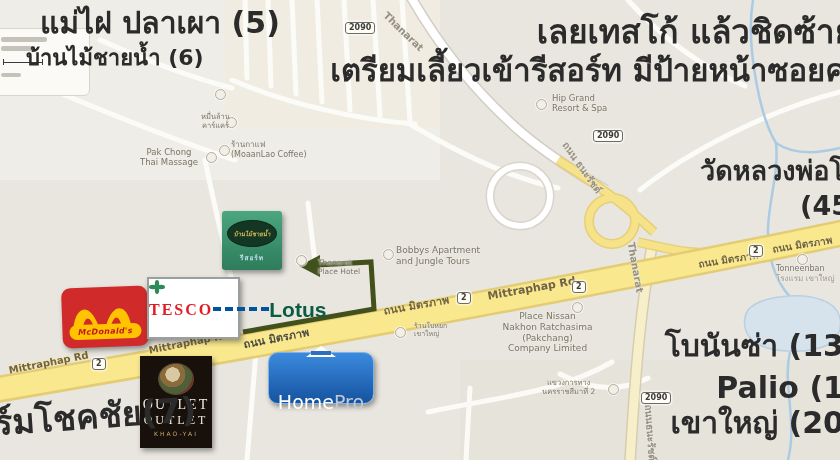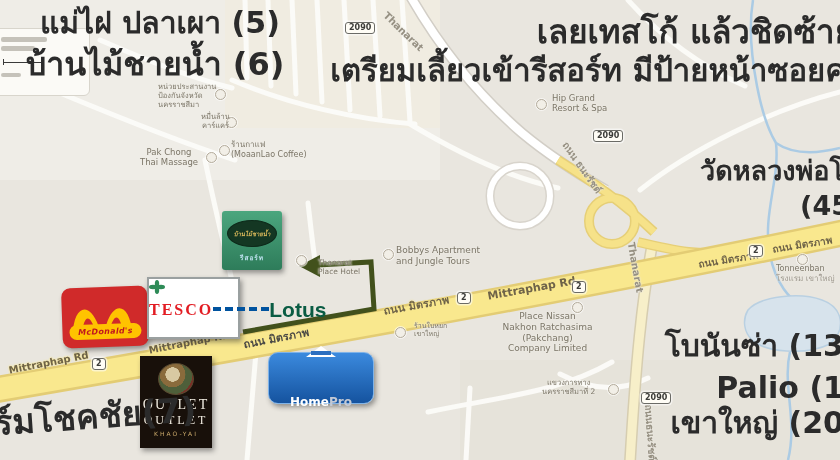--- a/index.html
+++ b/index.html
@@ -55,21 +55,21 @@
        border:1px solid #5a4a30;}
   #outlet .o1{font-family:"Liberation Serif","DejaVu Serif",serif;font-size:14px;letter-spacing:2px;margin-top:2px;}
   #outlet .o2{font-family:"Liberation Serif","DejaVu Serif",serif;font-size:12px;letter-spacing:3px;}
   #outlet .o3{font-size:6px;color:#c9a86a;letter-spacing:2px;margin-top:2px;}
   #homepro{left:268px;top:352px;width:104px;height:50px;border-radius:10px;
        background:linear-gradient(#3b8ade,#15539f);border:1px solid #7fb3e8;
        display:flex;flex-direction:column;align-items:center;justify-content:center;}
   #homepro .roof{width:0;height:0;border-left:15px solid transparent;border-right:15px solid transparent;
        border-bottom:11px solid #fff;position:relative;margin-bottom:1px;}
   #homepro .roof i{position:absolute;left:-10px;top:5px;width:20px;height:4px;background:#2c6fc0;display:block;}
-  #homepro .hp{font-size:12px;font-weight:700;line-height:17px;margin-top:36px;}
+  #homepro .hp{font-size:19px;font-weight:400;line-height:17px;margin-top:36px;}
   #homepro .hp .h{color:#ffffff;}
   #homepro .hp .p{color:#c3c9d4;}
   
   #scalebox{position:absolute;left:-8px;top:28px;width:96px;height:66px;background:#fbfaf6;
        border:1px solid #d8d5cc;border-radius:6px;z-index:4;}
   #scalebox .bar{position:absolute;background:#b8b4ab;height:5px;border-radius:2px;opacity:.8;}
   #scalebox .scaleline{position:absolute;left:10px;top:33px;width:40px;border-top:1.5px solid #3a3a3a;}
   #scalebox .scaleline:before{content:"";position:absolute;left:0;top:-4px;height:6px;border-left:1.5px solid #3a3a3a;}
   #scalebox .scaleline:after{content:"";position:absolute;right:0;top:-4px;height:6px;border-left:1.5px solid #3a3a3a;}
 </style>
@@ -188,25 +188,20 @@
   <div class="dot" style="left:296px;top:255px;"></div>
   <div class="dot" style="left:572px;top:302px;"></div>
   <div class="dot" style="left:608px;top:384px;"></div>
   <div class="dot" style="left:797px;top:254px;"></div>
   <div class="dot" style="left:395px;top:327px;"></div>
 
   <div class="poi center" style="left:140px;top:147px;">
     <span>Pak Chong</span>
       <span>Thai Massage</span>
   </div>
-  <div class="poi" style="left:158px;top:82px;font-size:7.5px;">
-    <span>หน่วยประสานงาน</span>
-      <span>ป้องกันจังหวัด</span>
-      <span>นครราชสีมา</span>
-  </div>
   <div class="poi center" style="left:201px;top:112px;font-size:7.5px;">
     <span>หมื่นล้าน</span>
       <span>คาร์แคร์</span>
   </div>
   <div class="poi" style="left:231px;top:140px;font-size:8px;">
     <span>ร้านกาแฟ</span>
       <span>(MoaanLao Coffee)</span>
   </div>
   <div class="poi" style="left:552px;top:93px;">
     <span>Hip Grand</span>
@@ -285,21 +280,21 @@
   <div class="logo" id="homepro">
     <div class="roof">
         <i></i>
       </div>
     <div class="hp">
       <span class="h">Home</span><span class="p">Pro</span>
     </div>
   </div>
 
   <div class="annot" style="left:40px;top:5px;font-size:30px;">แม่ไฝ ปลาเผา (5)</div>
-  <div class="annot" style="left:26px;top:45px;font-size:32px;">บ้านไม้ชายน้ำ (6)</div>
+  <div class="annot" style="left:26px;top:45px;font-size:22px;">บ้านไม้ชายน้ำ (6)</div>
   <div class="annot right" style="right:-14px;top:12px;font-size:33px;">เลยเทสโก้ แล้วชิดซ้าย</div>
   <div class="annot right" style="right:-6px;top:52px;font-size:31px;">เตรียมเลี้ยวเข้ารีสอร์ท มีป้ายหน้าซอยค</div>
   <div class="annot right" style="right:-4px;top:155px;font-size:27px;">วัดหลวงพ่อโ</div>
   <div class="annot right" style="right:-10px;top:190px;font-size:27px;">(45</div>
   <div class="annot right" style="right:-4px;top:328px;font-size:30px;">โบนันซ่า (13</div>
   <div class="annot right" style="right:-4px;top:370px;font-size:30px;">Palio (1</div>
   <div class="annot right" style="right:-4px;top:405px;font-size:30px;">เขาใหญ่ (20</div>
   <div class="annot" style="left:-6px;top:396px;font-size:34px;transform:rotate(-4deg);">ร์มโชคชัย(7)</div>
 
 </div>

